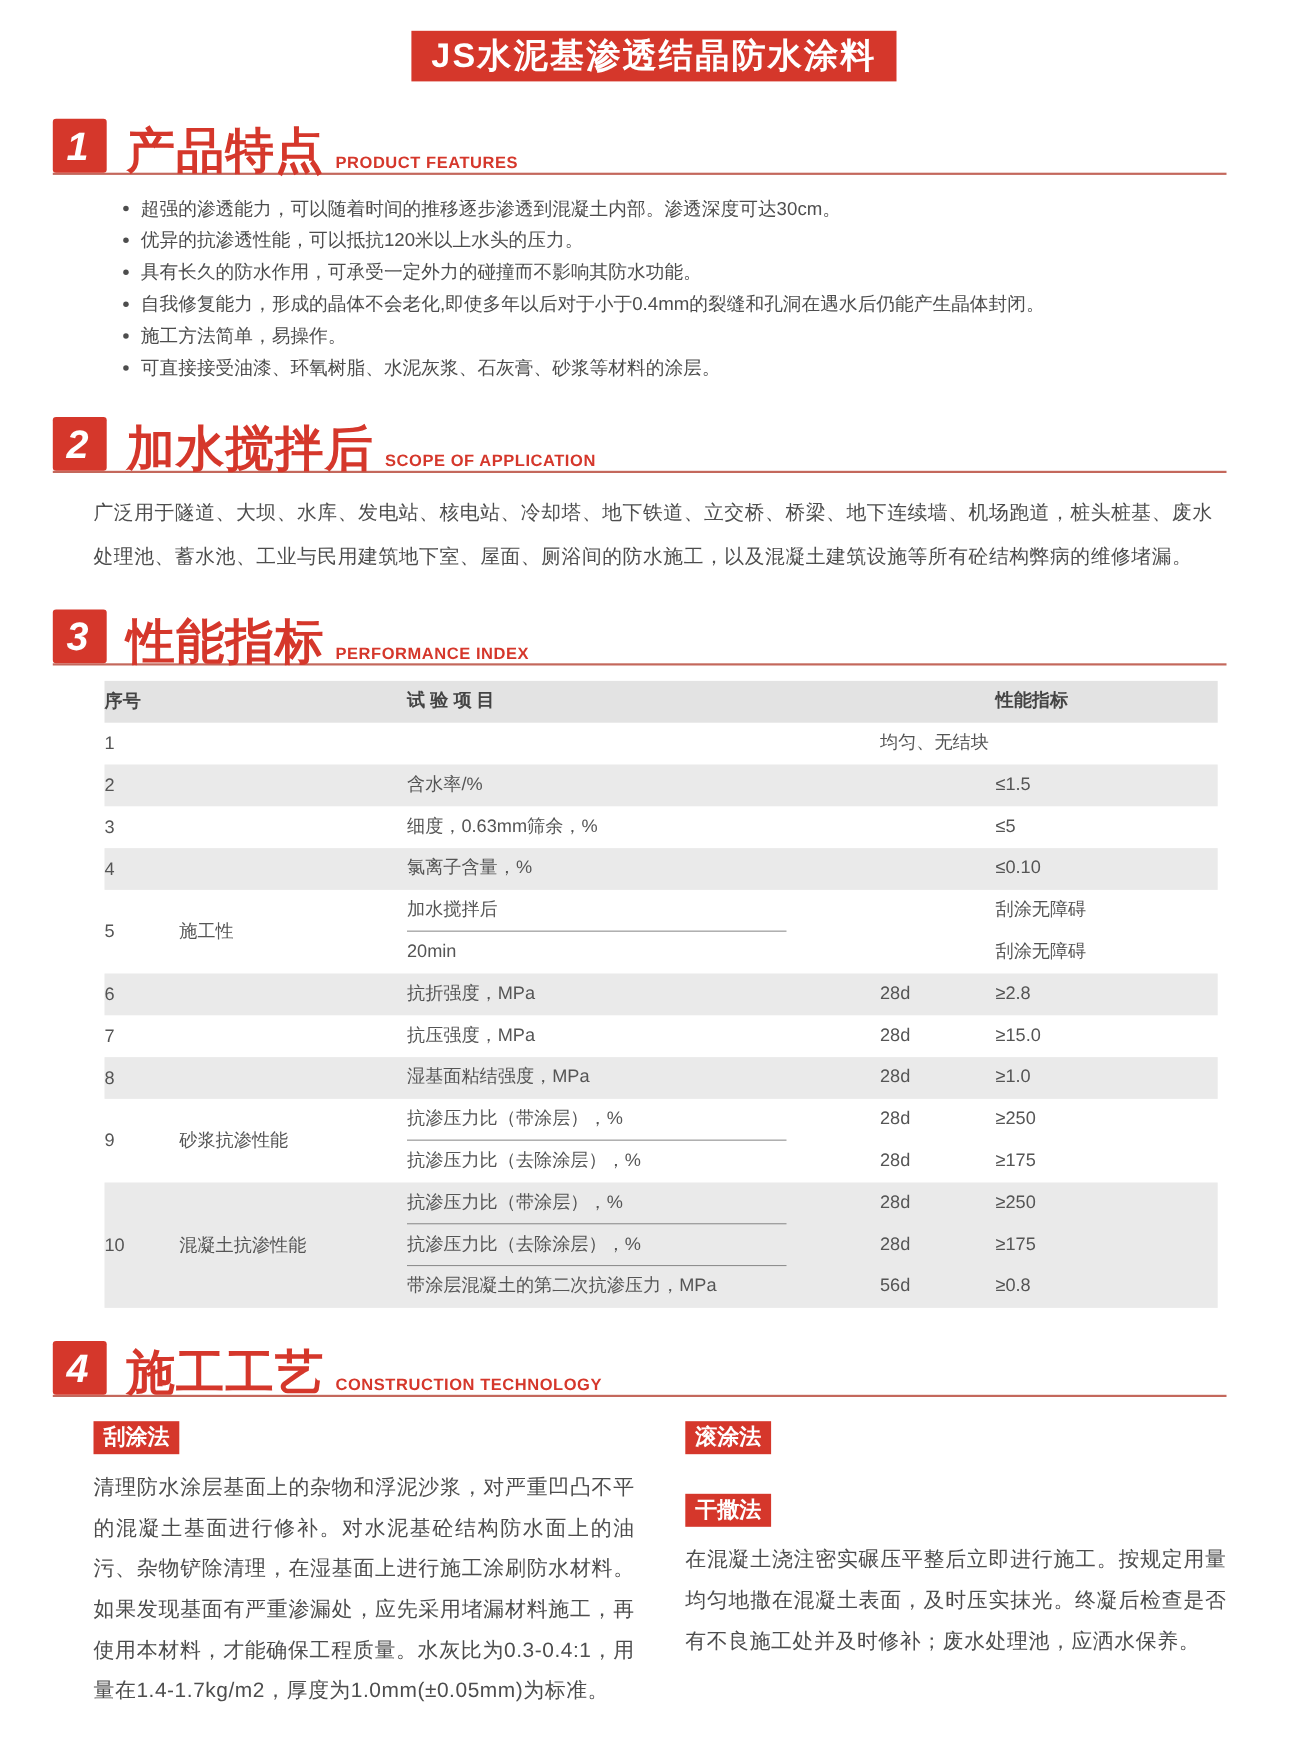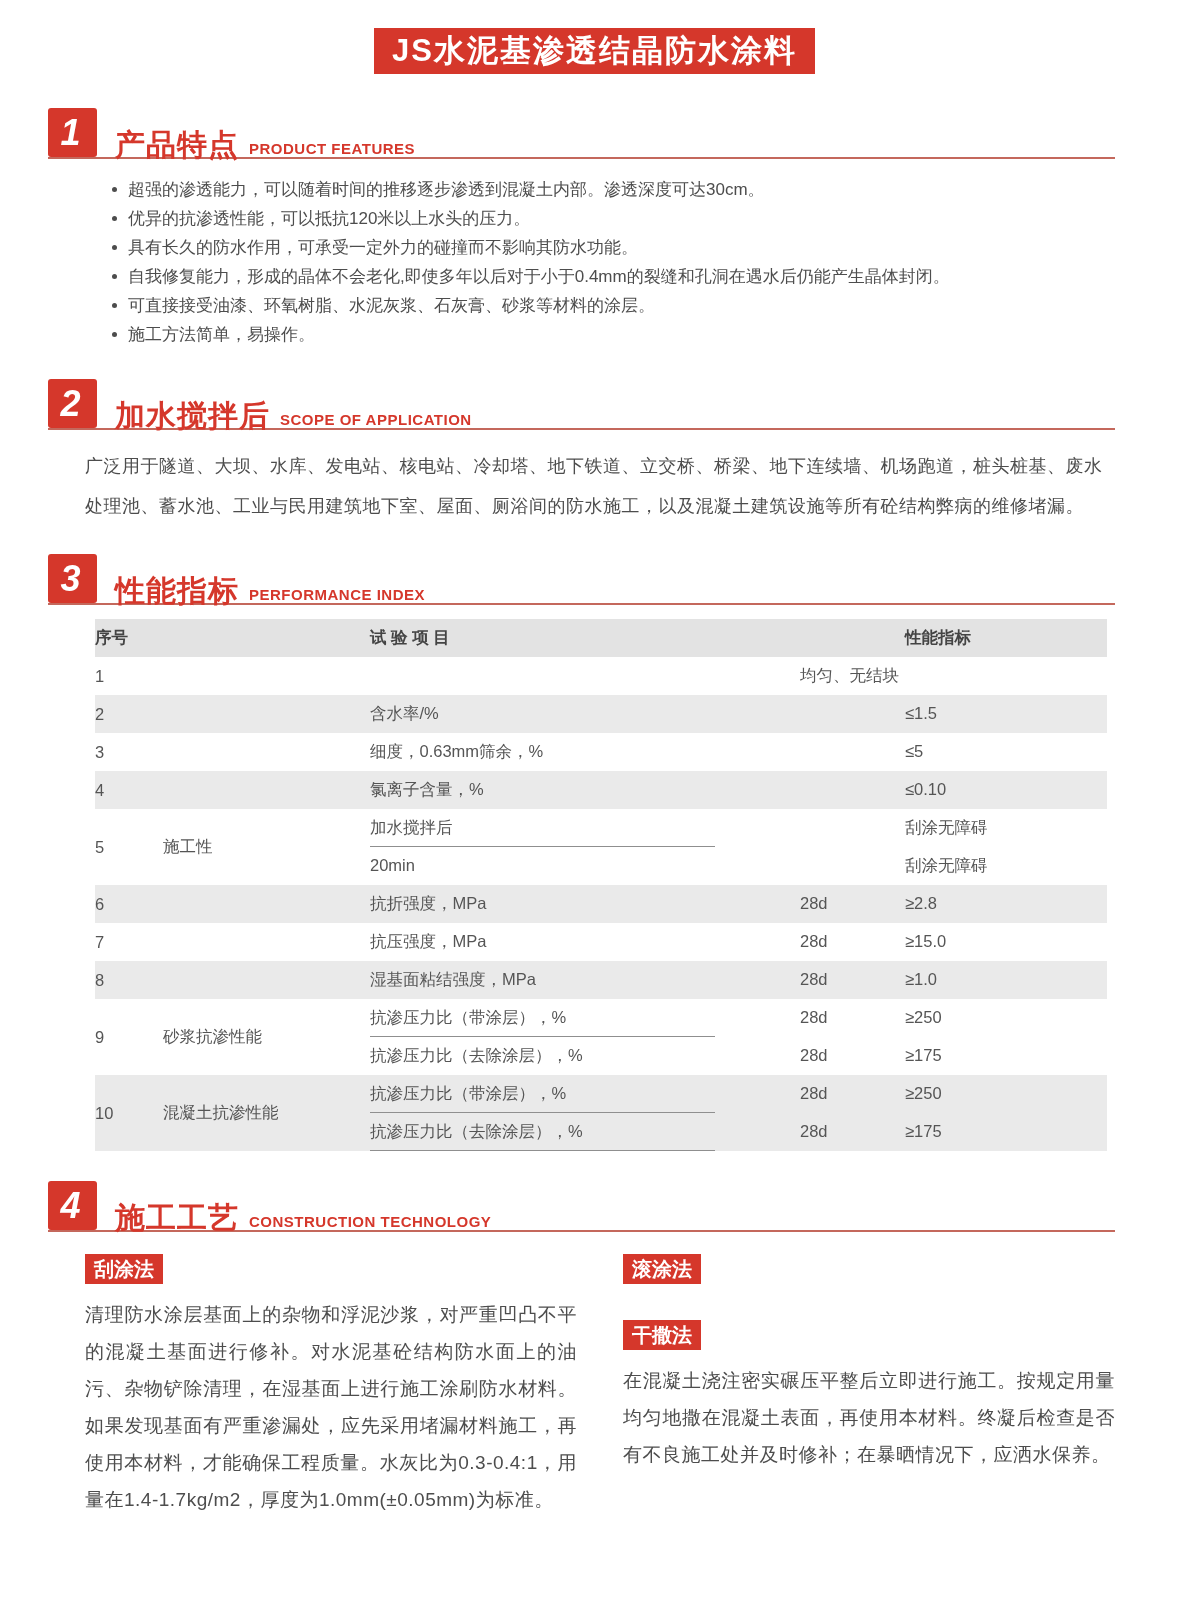--- a/index.html
+++ b/index.html
@@ -30,21 +30,21 @@
     position:relative;
   }
   .sec-num{
     width:49px;height:49px;background:var(--red);color:#fff;
     font-size:36px;font-weight:bold;font-style:italic;
     display:flex;align-items:center;justify-content:center;
     border-radius:3px;flex:0 0 auto;
     padding-right:4px;
   }
   .sec-zh{
-    color:var(--red);font-size:30px;font-weight:bold;
+    color:var(--red);font-size:44px;font-weight:bold;
     margin-left:18px;line-height:1;position:relative;top:3px;
     letter-spacing:1px;
   }
   .sec-en{
     color:var(--red);font-size:15px;font-weight:bold;
     margin-left:10px;line-height:1;position:relative;top:-1px;
     letter-spacing:.5px;
   }
   
   .feature-list{margin:16px 0 0 112px;list-style:none;}
@@ -108,22 +108,22 @@
     <div class="sec-num">1</div>
     <span class="sec-zh">产品特点</span>
     <span class="sec-en">PRODUCT FEATURES</span>
   </div>
 </div>
 <ul class="feature-list">
     <li>超强的渗透能力，可以随着时间的推移逐步渗透到混凝土内部。渗透深度可达30cm。</li>
     <li>优异的抗渗透性能，可以抵抗120米以上水头的压力。</li>
     <li>具有长久的防水作用，可承受一定外力的碰撞而不影响其防水功能。</li>
     <li>自我修复能力，形成的晶体不会老化,即使多年以后对于小于0.4mm的裂缝和孔洞在遇水后仍能产生晶体封闭。</li>
+    <li>施工方法简单，易操作。</li>
     <li>可直接接受油漆、环氧树脂、水泥灰浆、石灰膏、砂浆等材料的涂层。</li>
-    <li>施工方法简单，易操作。</li>
   </ul>
 
 <div class="sec mt-sec2">
   <div class="sec-header">
     <div class="sec-num">2</div>
     <span class="sec-zh">加水搅拌后</span>
     <span class="sec-en">SCOPE OF APPLICATION</span>
   </div>
 </div>
 <p class="scope-text">广泛用于隧道、大坝、水库、发电站、核电站、冷却塔、地下铁道、立交桥、桥梁、地下连续墙、机场跑道，桩头桩基、废水处理池、蓄水池、工业与民用建筑地下室、屋面、厕浴间的防水施工，以及混凝土建筑设施等所有砼结构弊病的维修堵漏。</p>
@@ -262,35 +262,40 @@
         <div class="subrow divided">
           <div class="c-item">抗渗压力比（带涂层），%</div>
           <div class="c-age">28d</div>
           <div class="c-val">≥250</div>
         </div>
         <div class="subrow divided">
           <div class="c-item">抗渗压力比（去除涂层），%</div>
           <div class="c-age">28d</div>
           <div class="c-val">≥175</div>
         </div>
+        <div class="subrow">
+          <div class="c-item">带涂层混凝土的第二次抗渗压力，MPa</div>
+          <div class="c-age">56d</div>
+          <div class="c-val">≥0.8</div>
+        </div>
       </div>
     </div>
   </div>
 
 <div class="sec mt-sec4">
   <div class="sec-header">
     <div class="sec-num">4</div>
     <span class="sec-zh">施工工艺</span>
     <span class="sec-en">CONSTRUCTION TECHNOLOGY</span>
   </div>
 </div>
 <div class="construction">
   <div class="col">
     <span class="badge">刮涂法</span>
     <p class="method-text">清理防水涂层基面上的杂物和浮泥沙浆，对严重凹凸不平的混凝土基面进行修补。对水泥基砼结构防水面上的油污、杂物铲除清理，在湿基面上进行施工涂刷防水材料。如果发现基面有严重渗漏处，应先采用堵漏材料施工，再使用本材料，才能确保工程质量。水灰比为0.3-0.4:1，用量在1.4-1.7kg/m2，厚度为1.0mm(±0.05mm)为标准。</p>
   </div>
   <div class="col">
     <span class="badge">滚涂法</span>
     <div class="spacer-right"></div>
     <span class="badge">干撒法</span>
-    <p class="method-text">在混凝土浇注密实碾压平整后立即进行施工。按规定用量均匀地撒在混凝土表面，再使用本材料。终凝后检查是否有不良施工处并及时修补；在暴晒情况下，应洒水保养。</p>
+    <p class="method-text">在混凝土浇注密实碾压平整后立即进行施工。按规定用量均匀地撒在混凝土表面，及时压实抹光。终凝后检查是否有不良施工处并及时修补；废水处理池，应洒水保养。</p>
   </div>
 </div>
 
 </body></html>

